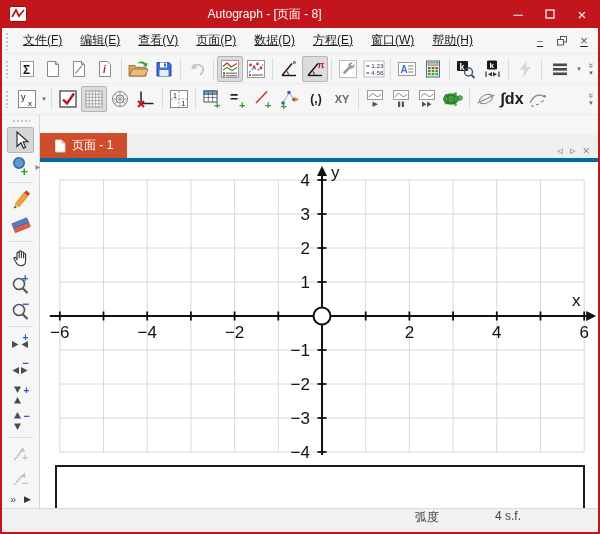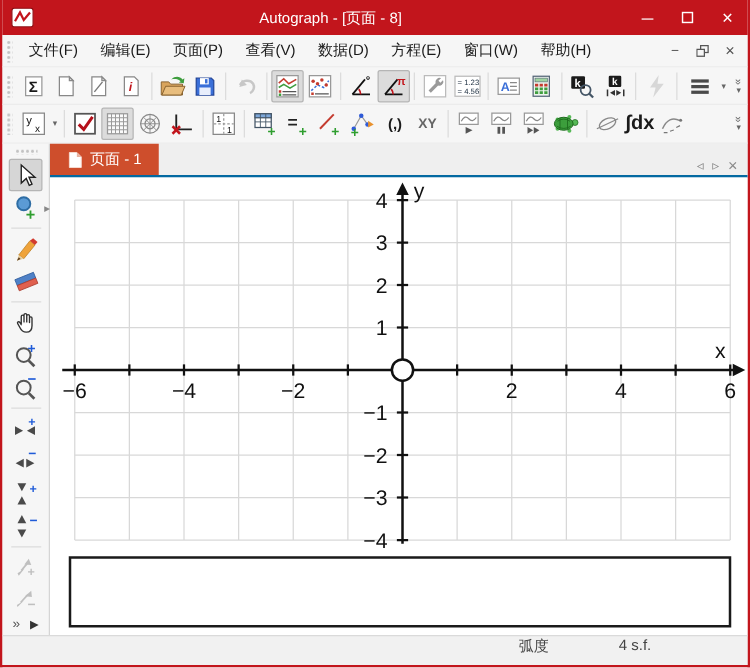--- a/index.html
+++ b/index.html
@@ -9,21 +9,21 @@
   .window { width:600px; height:534px; border-left:2px solid #c2151c; border-right:2px solid #c2151c;
             border-bottom:2px solid #c2151c; display:flex; flex-direction:column; background:#f6f6f6; }
 
   
   .titlebar { height:28px; background:#c2151c; display:flex; align-items:center; color:#fff; flex:0 0 28px; }
   .app-icon { margin-left:7px; width:18px; height:16px; }
   .title-text { flex:1; text-align:center; font-size:12px; }
   .win-btn { width:32px; height:28px; display:flex; align-items:center; justify-content:center; color:#fff; font-size:13px; }
 
   
-  .menubar { height:26px; flex:0 0 26px; background:#f6f6f6; display:flex; align-items:center; border-bottom:1px solid #ececec; }
+  .menubar { height:26px; flex:0 0 26px; background:#f6f6f6; display:flex; align-items:center; border-bottom:1px solid #ececec;text-decoration:underline; }
   .grip-v { width:5px; height:18px; margin:0 4px 0 3px;
             background-image:radial-gradient(circle, #c3c3c3 1px, transparent 1.3px); background-size:4px 4px; }
   .menu-item { padding:4px 9px; color:#1a1a1a; }
   .mdi-controls { margin-left:auto; display:flex; align-items:center; gap:2px; margin-right:4px; color:#555; }
   .mdi-btn { width:20px; height:18px; display:flex; align-items:center; justify-content:center; font-size:11px; }
 
   
   .toolbar { background:#f6f6f6; display:flex; align-items:center; border-bottom:1px solid #ececec; }
   .tb1 { height:30px; flex:0 0 30px; }
   .tb2 { height:31px; flex:0 0 31px; }
@@ -48,22 +48,22 @@
             border:1px solid transparent; border-radius:2px; position:relative; flex:0 0 26px; }
   .sb-btn.active { background:#d6d6d6; border-color:#b5b5b5; }
   .sb-btn.disabled { opacity:.5; }
   .sb-sep { width:24px; height:1px; background:#dcdcdc; margin:3px 0; flex:0 0 1px; }
   .sb-flyout { position:absolute; right:-7px; top:9px; font-size:6px; color:#888; }
   .sb-bottom { margin-top:auto; display:flex; align-items:center; gap:8px; padding-bottom:3px; color:#555; }
   .sb-bottom .chev2 { font-size:11px; }
   .sb-bottom .tri { font-size:9px; color:#333; }
 
   .right-col { flex:1; display:flex; flex-direction:column; min-width:0; }
-  .tabbar { flex:0 0 27px; height:27px; background:#efefef; border-bottom:2px solid #0369a1;
-            display:flex; align-items:flex-end; }
+  .tabbar { flex:0 0 27px; height:27px; background:#efefef; border-bottom:4px solid #0369a1;
+            display:flex; align-items:flex-end;margin-top:20px; }
   .tab { height:25px; background:#ce4e2c; color:#fff; display:flex; align-items:center; gap:6px; padding:0 14px; }
   .tab-nav { margin-left:auto; display:flex; align-items:center; gap:7px; margin-right:8px; color:#8a8a8a; font-size:11px; }
 
   .canvas { flex:1; background:#fff; position:relative; }
   .graph-svg { display:block; }
   .status-box { position:absolute; left:15px; top:303px; width:530px; height:57px;
                 border:2px solid #1a1a1a; background:#fff; }
 
   
   .statusbar { flex:0 0 24px; height:24px; background:#f1f1f1; border-top:1px solid #dadada;
@@ -90,22 +90,22 @@
         </svg>
     </div>
     <div class="win-btn" style="font-size:15px;">×</div>
   </div>
 
   <div class="menubar">
     <div class="grip-v"></div>
     <div style="display:flex;">
         <span class="menu-item">文件(F)</span>
         <span class="menu-item">编辑(E)</span>
+        <span class="menu-item">查看(V)</span>
         <span class="menu-item">页面(P)</span>
-        <span class="menu-item">查看(V)</span>
         <span class="menu-item">数据(D)</span>
         <span class="menu-item">方程(E)</span>
         <span class="menu-item">窗口(W)</span>
         <span class="menu-item">帮助(H)</span>
       </div>
     <div class="mdi-controls">
       <div class="mdi-btn">−</div>
       <div class="mdi-btn">
         <svg width="11" height="10" viewBox="0 0 11 10">
           <rect x="3.5" y="0.5" width="6" height="5.5" fill="#f6f6f6" stroke="#555"></rect>

